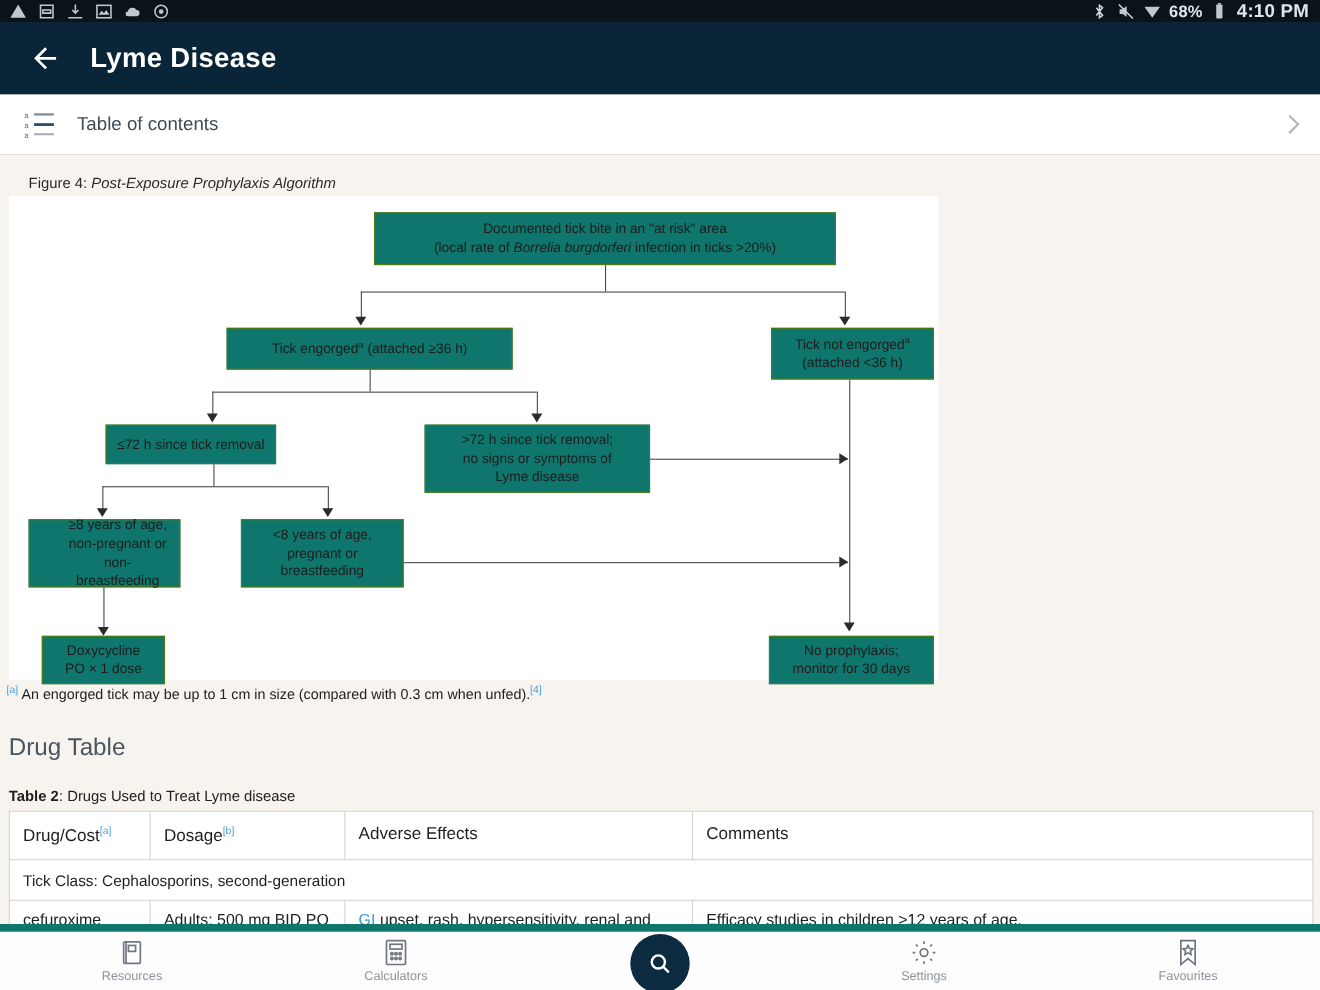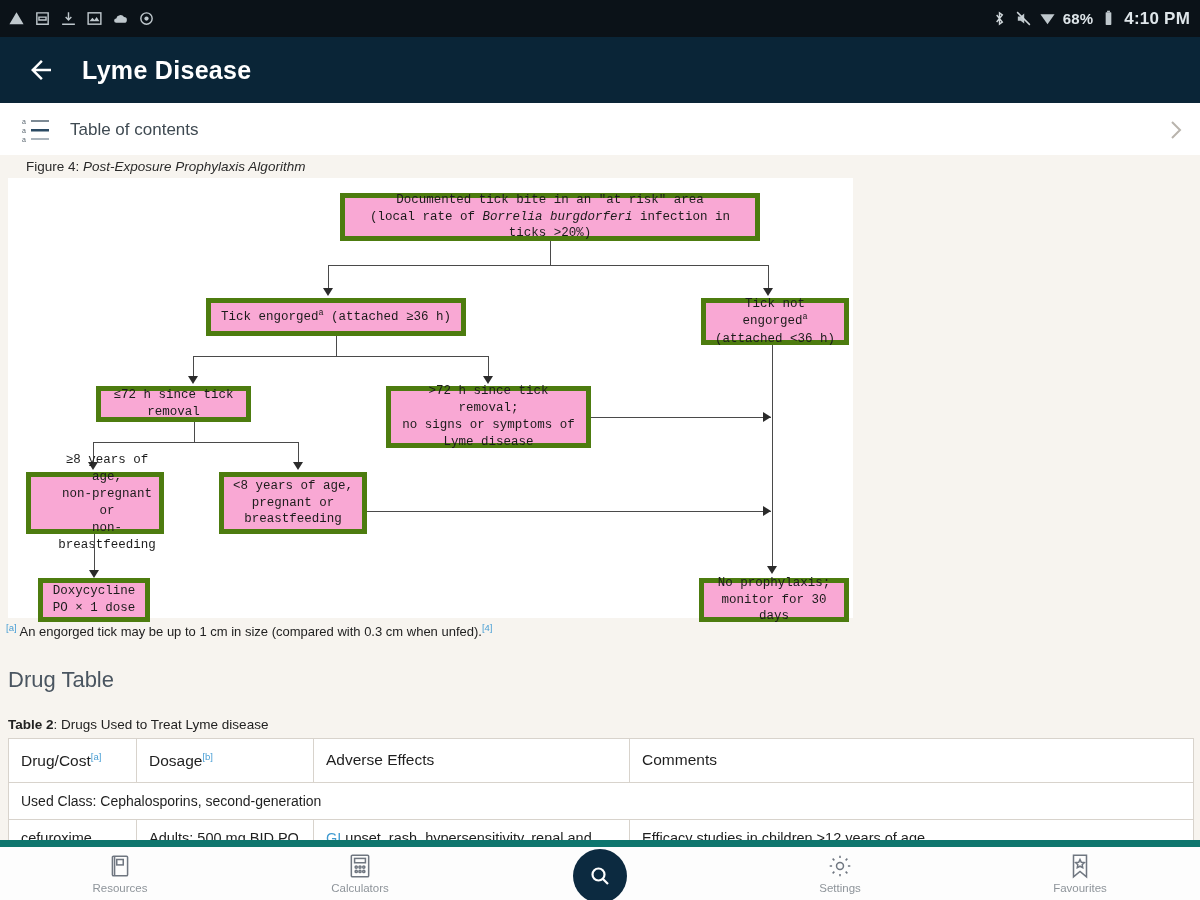--- a/index.html
+++ b/index.html
@@ -6,21 +6,21 @@
   html, body {
     width: 1200px; height: 900px;
     font-family: "Liberation Sans", sans-serif;
     background: #f7f4ef;
     overflow: hidden;
   }
   .screen { position: relative; width: 1200px; height: 900px; }
 
   
   .statusbar {
-    height: 37px; background: #0b1218; color: #dfe6ea;
+    height: 20px; background: #0b1218; color: #dfe6ea;
     display: flex; align-items: center; justify-content: space-between;
     padding: 0 10px 0 8px;
   }
   .sb-left { display: flex; align-items: center; gap: 9px; }
   .sb-right { display: flex; align-items: center; gap: 7px; font-size: 16px; font-weight: bold; letter-spacing: .2px;}
   .sb-ico { width: 17px; height: 17px; display: block; fill: #cfd8dd; opacity: .92; }
   .sb-battery { font-size: 15px; font-weight: bold; }
   .sb-time { font-size: 17px; font-weight: bold; }
 
   
@@ -42,23 +42,23 @@
 
   
   .content { position: absolute; top: 155px; left: 0; right: 0; bottom: 60px; background: #f7f4ef; overflow: hidden; }
   .fig-cap { font-size: 13.5px; color: #2a2a2a; padding: 4px 0 4px 6px; }
   .fig-cap b { font-weight: normal; padding-left: 20px; }
   .fig-cap i { font-style: italic; }
 
   .figure-wrap { position: relative; width: 845px; height: 440px; background: #fff; margin-left: 8px; }
 
   .fbox {
-    position: absolute; border: 5px solid #4d7c0f; background: #f9a8d4;
+    position: absolute; border: 1px solid #4d7c0f; background: #0f766e;
     display: flex; align-items: center; justify-content: center; text-align: center;
-    font-size: 12.5px; color: #1c1c1c; line-height: 1.35; padding: 5px 8px; font-family: Liberation Mono, monospace;
+    font-size: 12.5px; color: #1c1c1c; line-height: 1.35; padding: 5px 8px;
   }
   .fbox i { font-style: italic; }
   .fbox sup { font-size: 8.5px; vertical-align: super; }
 
   .ln { position: absolute; background: #4a4a4a; }
   .lnh { height: 1px; }
   .lnv { width: 1px; }
   .arrow-d { position: absolute; width: 0; height: 0;
     border-left: 5px solid transparent; border-right: 5px solid transparent; border-top: 8px solid #2b2b2b; }
   .arrow-r { position: absolute; width: 0; height: 0;
@@ -290,21 +290,21 @@
       <thead>
         <tr>
           <th><span>Drug/Cost</span><sup class="sup-link">[a]</sup></th>
           <th><span>Dosage</span><sup class="sup-link">[b]</sup></th>
           <th><span>Adverse Effects</span></th>
           <th><span>Comments</span></th>
         </tr>
       </thead>
       <tbody>
         <tr>
-          <td class="full" colspan="4">Used Class: Cephalosporins, second-generation</td>
+          <td class="full" colspan="4">Tick Class: Cephalosporins, second-generation</td>
         </tr>
         <tr>
           <td>cefuroxime</td>
           <td>Adults: 500 mg BID PO</td>
           <td><span class="lnk">GI</span><span> upset, rash, hypersensitivity, renal and hepatic dysfunction</span></td>
           <td>Efficacy studies in children &gt;12 years of age.</td>
         </tr>
       </tbody>
     </table>
   </div>

